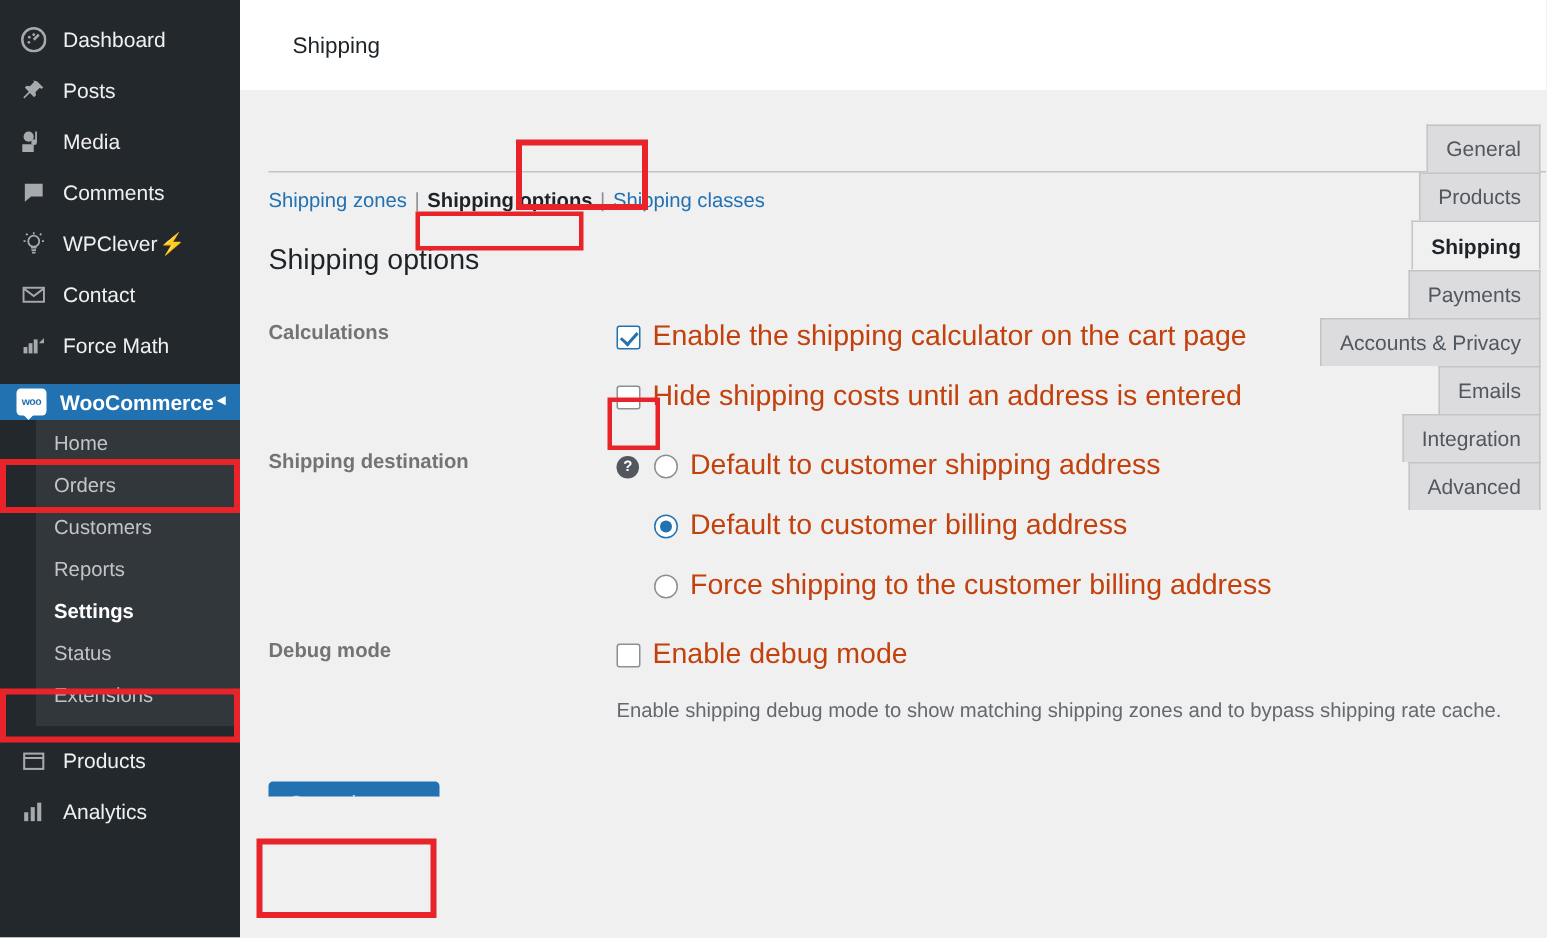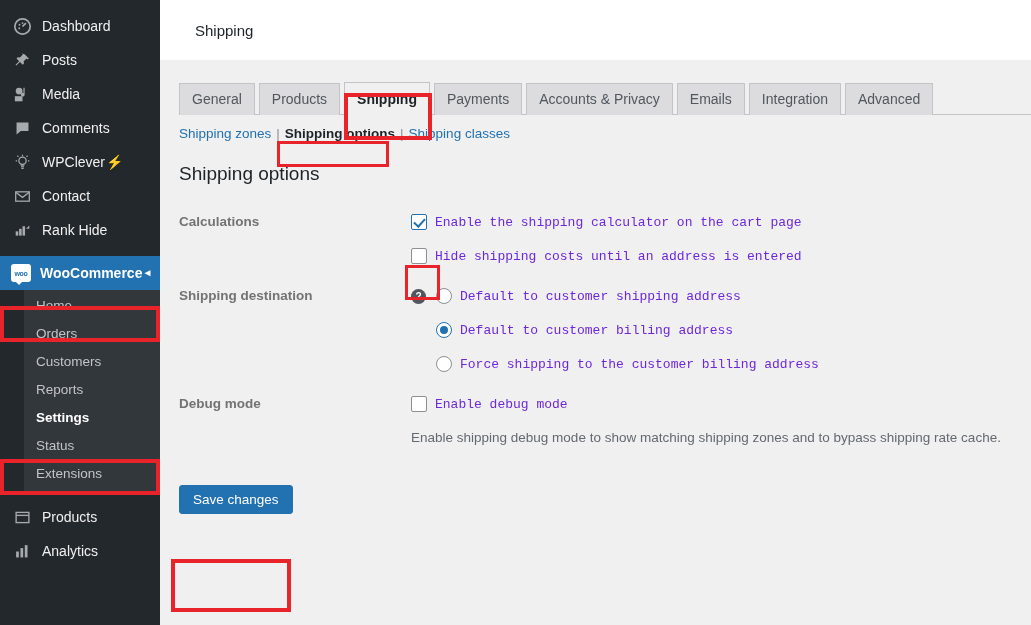--- a/index.html
+++ b/index.html
@@ -34,21 +34,21 @@
     color: #a7aaad;
     flex: 0 0 22px;
   }
   .menu-item .mi-icon svg { display: block; }
   .menu-sep { height: 9px; }
 
   .menu-item.woo {
     background: #2271b1;
     color: #fff;
     font-weight: 600;
-    height: 34px;
+    height: 24px;
     justify-content: space-between;
     padding-right: 8px;
   }
   .menu-item.woo .woo-left { display: flex; align-items: center; }
   .woo-badge {
     width: 20px; height: 18px; background: #fff; border-radius: 3px;
     display: inline-flex; align-items: center; justify-content: center;
     margin-right: 9px; position: relative;
     flex: 0 0 20px;
   }
@@ -90,20 +90,21 @@
 
   .content { padding: 22px 0 0 19px; }
 
   
   .tabs {
     display: flex; align-items: flex-end;
     border-bottom: 1px solid #c3c4c7;
     margin-right: 0;
     height: 33px;
     padding-left: 0;
+    flex-direction: column;
   }
   .tab {
     background: #dcdcde;
     border: 1px solid #c3c4c7;
     border-bottom: none;
     padding: 0 12px;
     height: 32px;
     line-height: 31px;
     font-size: 14px;
     color: #50575e;
@@ -151,21 +152,21 @@
     color: #737373;
   }
   table.form-table td {
     vertical-align: top;
     padding: 12px 0;
     font-size: 13.5px;
     color: #3c434a;
   }
   .field-row { display: flex; align-items: center; margin-bottom: 18px; }
   .field-row:last-child { margin-bottom: 0; }
-  .field-row .lbl { margin-left: 8px; color: #6d28d9; font-size: 13px; font-family: Liberation Mono, monospace; }
+  .field-row .lbl { margin-left: 8px; color: #c2410c; font-size: 19px; }
 
   .cb {
     width: 16px; height: 16px;
     border: 1px solid #8c8f94;
     background: #fff;
     border-radius: 2px;
     display: inline-flex;
     align-items: center; justify-content: center;
     flex: 0 0 16px;
   }
@@ -305,21 +306,21 @@
 
     <div class="menu-item">
       <span class="mi-icon">
         <svg width="17" height="17" viewBox="0 0 20 20" fill="#a7aaad">
             <rect x="2" y="11" width="3" height="5"></rect>
             <rect x="6" y="8" width="3" height="8"></rect>
             <rect x="10" y="5" width="3" height="11"></rect>
             <path d="M14 8l4-4v4z"></path>
           </svg>
       </span>
-      <span>Rank Hide</span>
+      <span>Force Math</span>
     </div>
 
     <div class="menu-sep"></div>
 
     <div class="menu-item woo">
       <span class="woo-left">
         <span class="woo-badge">
           <span>woo</span>
         </span>
         <span>WooCommerce</span>

